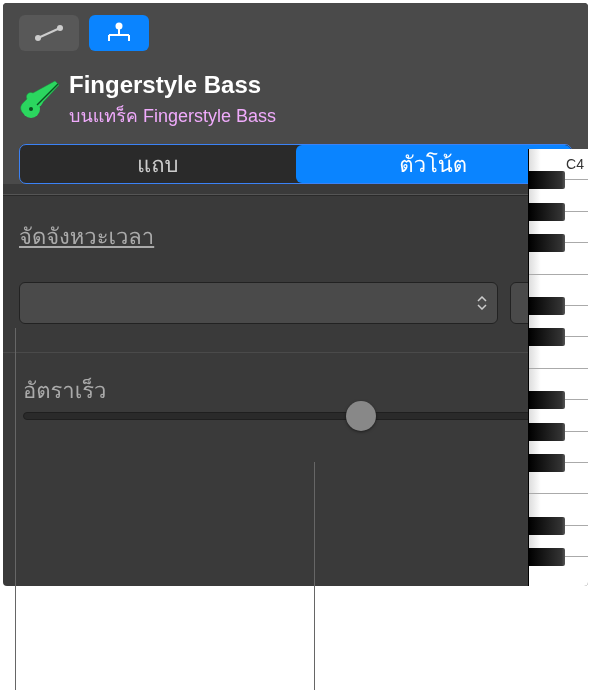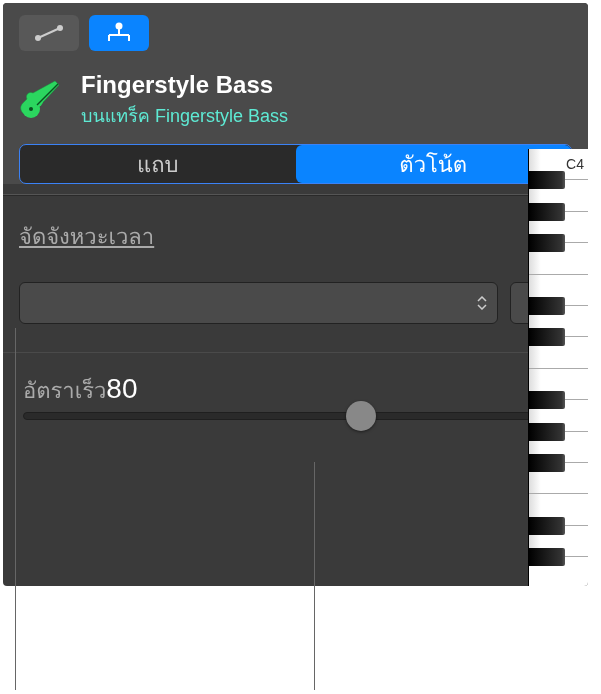--- a/index.html
+++ b/index.html
@@ -43,37 +43,37 @@
       background: #585858;
     }
     .tool-btn-active {
       background: #0a84ff;
     }
     .header-section {
       background: #4a4a4a;
       padding: 12px 16px 14px 16px;
       display: flex;
       align-items: center;
-      gap: 18px;
+      gap: 6px;
     }
     .guitar-icon {
       width: 44px;
       height: 44px;
     }
     .title-block {
       display: flex;
       flex-direction: column;
     }
     .title-main {
       color: #fff;
       font-size: 24px;
       font-weight: 600;
     }
     .title-sub {
-      color: #5eead4;
+      color: #f0abfc;
       font-size: 18px;
       margin-top: 2px;
     }
     .segmented-control {
       display: flex;
       margin: 0 16px 10px 16px;
       background: #2a2a2a;
       border-radius: 7px;
       overflow: hidden;
       height: 40px;
@@ -136,21 +136,21 @@
       border-radius: 6px;
       color: #fff;
       font-size: 22px;
       display: flex;
       align-items: center;
       justify-content: center;
       cursor: pointer;
     }
     .velocity-row {
       display: flex;
-      justify-content: flex-start;
+      justify-content: space-between;
       align-items: baseline;
       margin-bottom: 4px;
       padding: 0 4px;
     }
     .velocity-label {
       color: #aaa;
       font-size: 22px;
     }
     .velocity-value {
       color: #fff;

